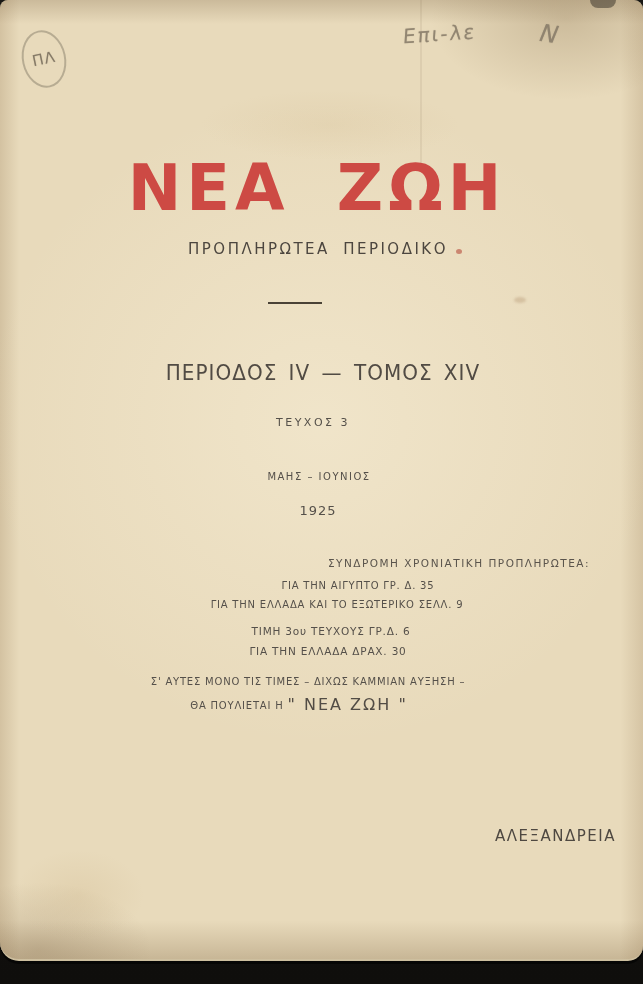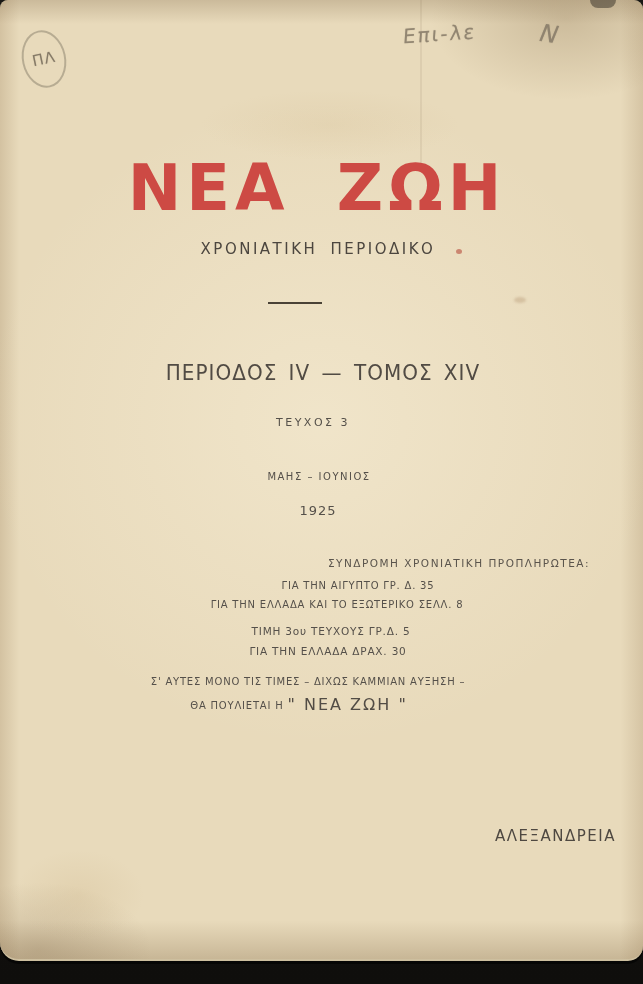--- a/index.html
+++ b/index.html
@@ -78,32 +78,32 @@
   <div class="crease"></div>
   <div class="tear-notch"></div>
 
   <div class="hw hw-circle">
     <span>ΠΛ</span>
   </div>
   <div class="hw hw-note">Επι-λε</div>
   <div class="hw hw-initial">Ν</div>
 
   <div class="line title">ΝΕΑ ΖΩΗ</div>
-  <div class="line subtitle">ΧΡΟΝΙΑΤΙΚΗ ΠΕΡΙΟΔΙΚΟ</div>
+  <div class="line subtitle">ΠΡΟΠΛΗΡΩΤΕΑ ΠΕΡΙΟΔΙΚΟ</div>
   <div class="rule"></div>
 
   <div class="line period-line">ΠΕΡΙΟΔΟΣ IV — ΤΟΜΟΣ XIV</div>
   <div class="line issue-line">ΤΕΥΧΟΣ 3</div>
   <div class="line months-line">ΜΑΗΣ – ΙΟΥΝΙΟΣ</div>
   <div class="line year-line">1925</div>
 
   <div class="line subs-heading">ΣΥΝΔΡΟΜΗ ΧΡΟΝΙΑΤΙΚΗ ΠΡΟΠΛΗΡΩΤΕΑ:</div>
   <div class="line subs-l2">ΓΙΑ ΤΗΝ ΑΙΓΥΠΤΟ ΓΡ. Δ. 35</div>
-  <div class="line subs-l3">ΓΙΑ ΤΗΝ ΕΛΛΑΔΑ ΚΑΙ ΤΟ ΕΞΩΤΕΡΙΚΟ ΣΕΛΛ. 8</div>
-  <div class="line subs-l4">ΤΙΜΗ 3ου ΤΕΥΧΟΥΣ ΓΡ.Δ. 5</div>
+  <div class="line subs-l3">ΓΙΑ ΤΗΝ ΕΛΛΑΔΑ ΚΑΙ ΤΟ ΕΞΩΤΕΡΙΚΟ ΣΕΛΛ. 9</div>
+  <div class="line subs-l4">ΤΙΜΗ 3ου ΤΕΥΧΟΥΣ ΓΡ.Δ. 6</div>
   <div class="line subs-l5">ΓΙΑ ΤΗΝ ΕΛΛΑΔΑ ΔΡΑΧ. 30</div>
   <div class="line note-line">Σ' ΑΥΤΕΣ ΜΟΝΟ ΤΙΣ ΤΙΜΕΣ – ΔΙΧΩΣ ΚΑΜΜΙΑΝ ΑΥΞΗΣΗ –</div>
   <div class="line note2-line">
     <span>ΘΑ ΠΟΥΛΙΕΤΑΙ Η</span>
     <span class="big">" ΝΕΑ ΖΩΗ "</span>
   </div>
 
   <div class="line city-line">ΑΛΕΞΑΝΔΡΕΙΑ</div>
 </div>
 

